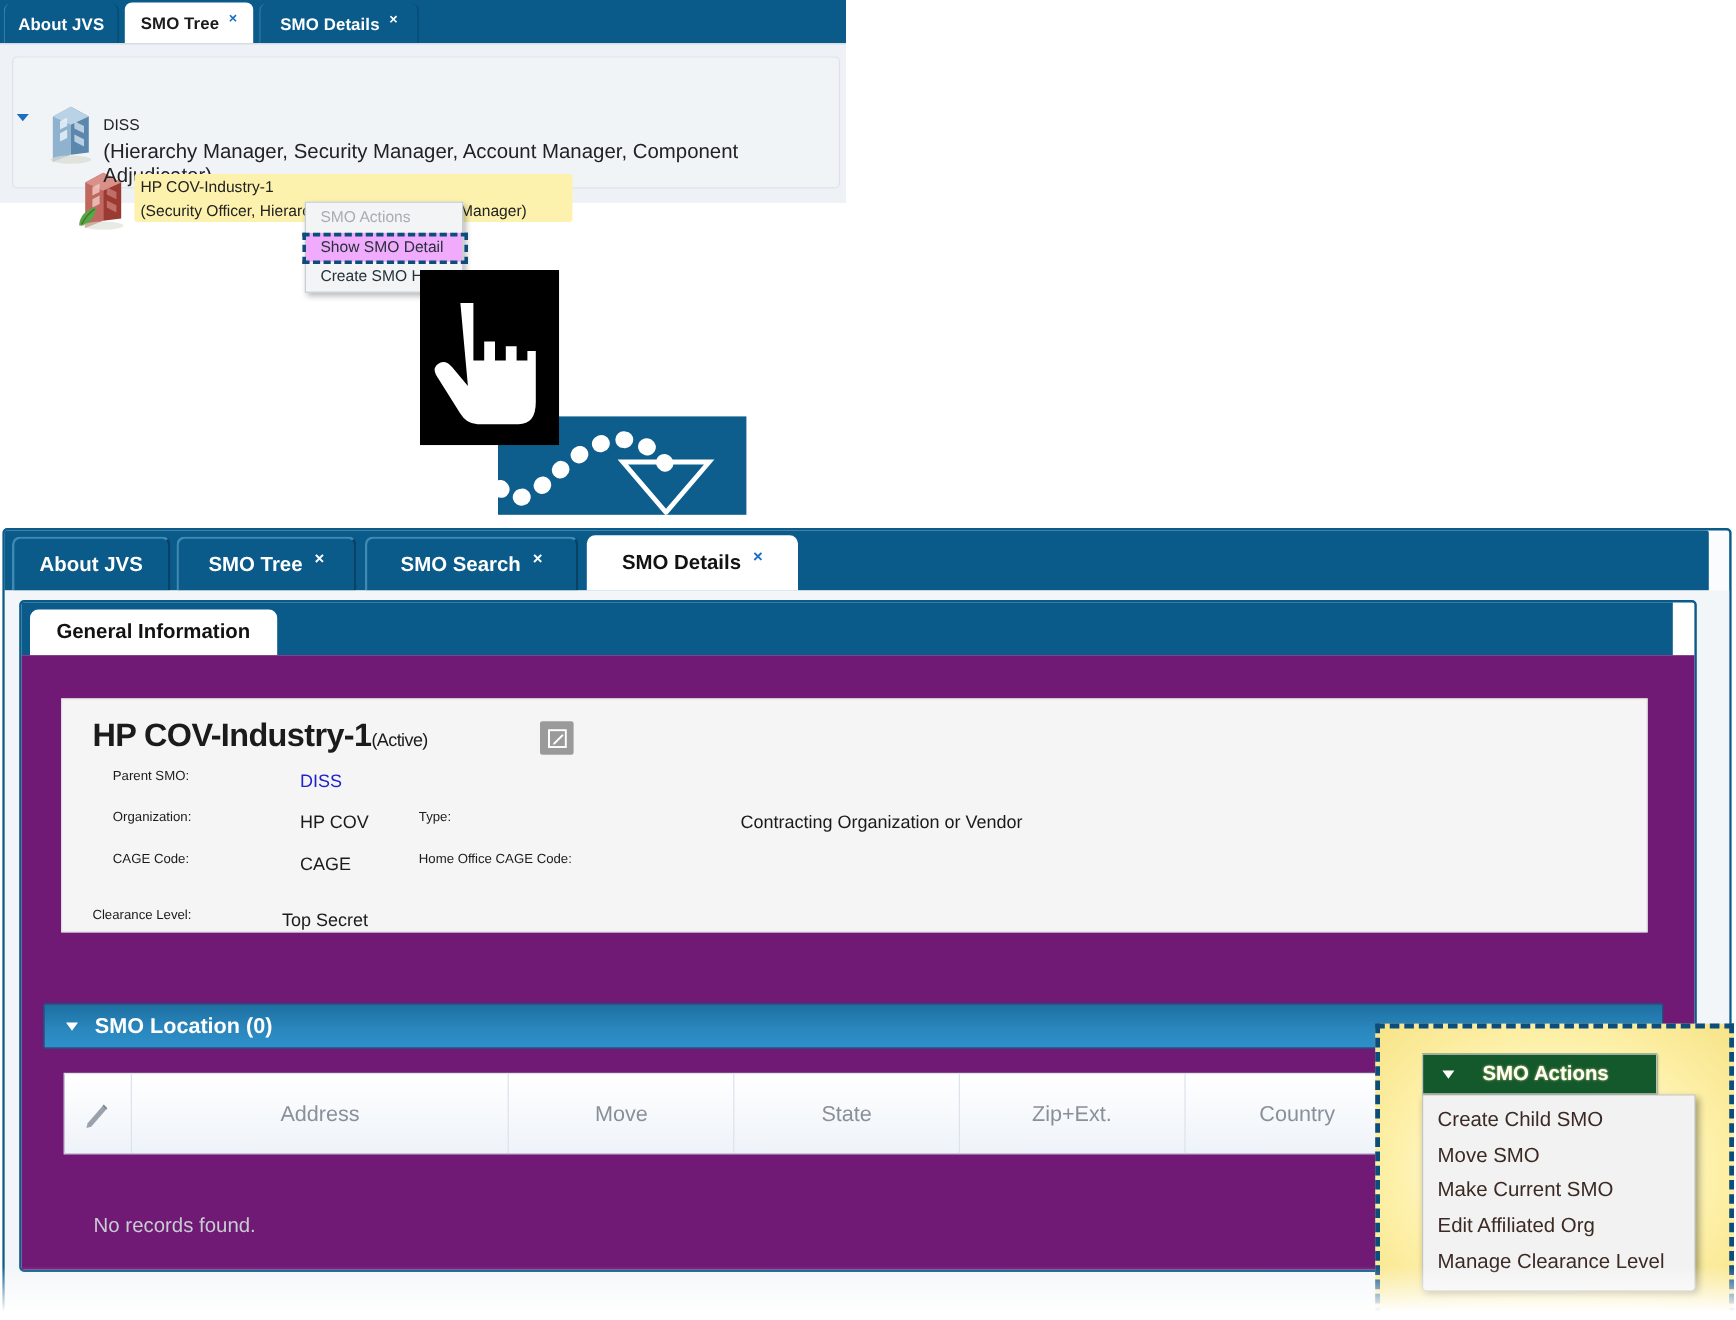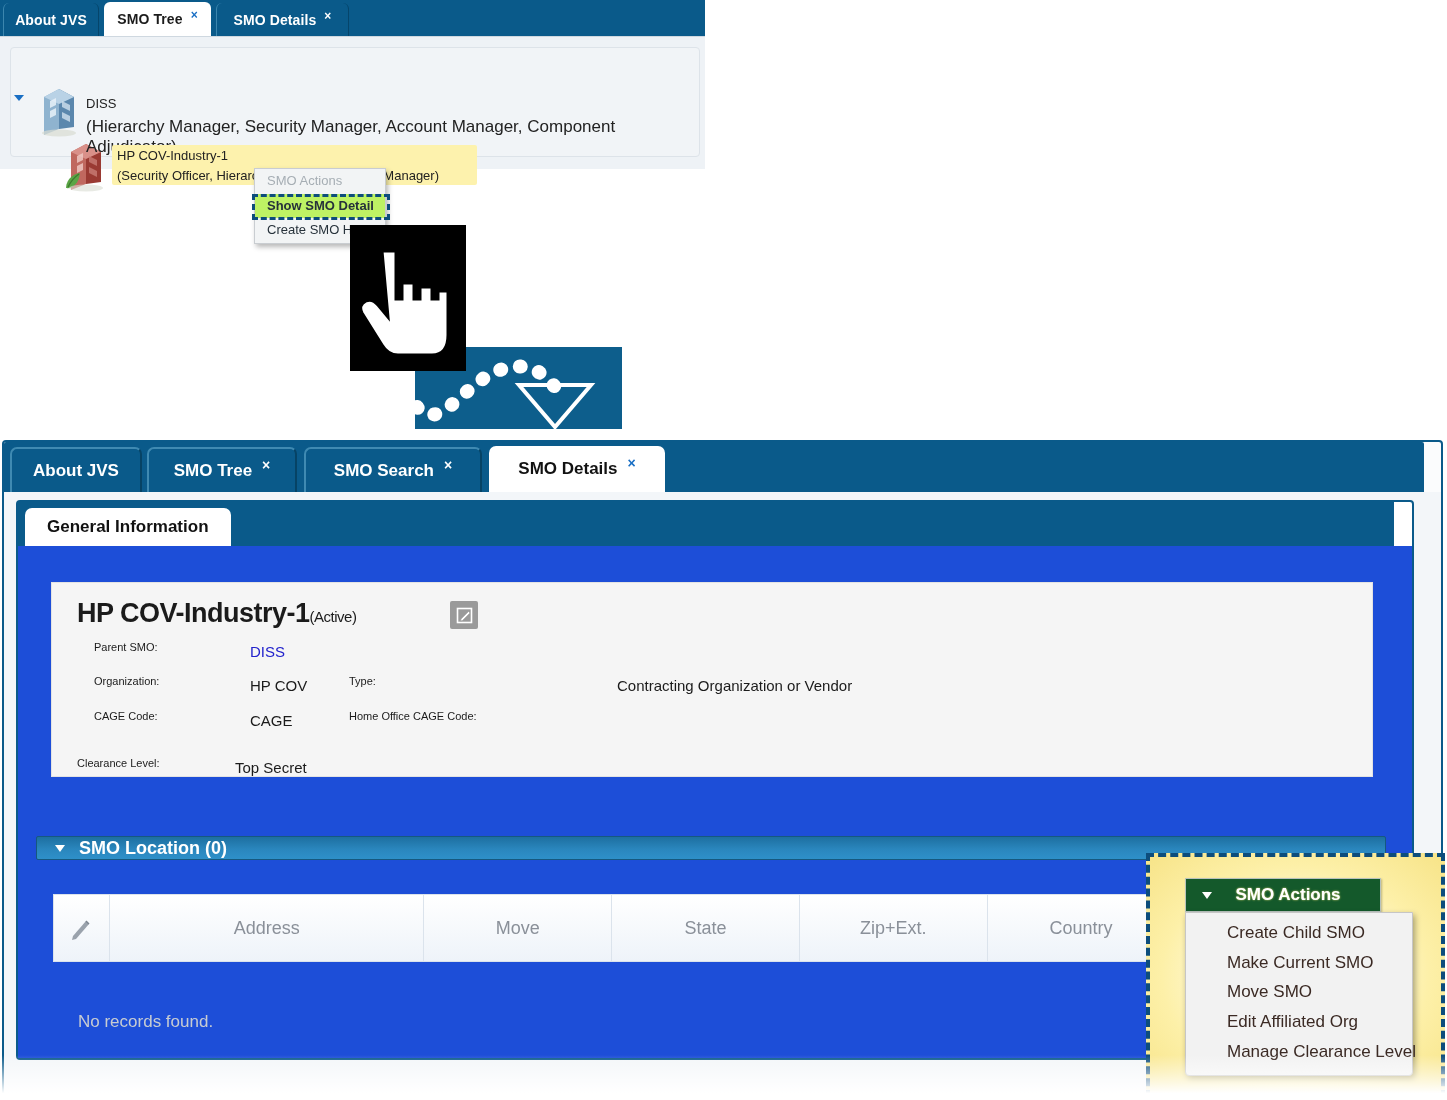--- a/index.html
+++ b/index.html
@@ -150,23 +150,22 @@
     z-index: 40;
   }
   .cm-item {
     padding: 4px 8px 5px 12px;
     color: #26313a;
     white-space: nowrap;
     line-height: 1.2;
   }
   .cm-item.disabled { color: #a6aeb4; }
   #cm-show-detail {
-    background: #bef264;
+    background: #f0abfc;
     position: relative;
-    font-weight: bold;
   }
   #cm-show-highlight {
     position: absolute;
     left: 252px; top: 194px;
     width: 138px; height: 26px;
     border: 3px dashed #0d4d7c;
     box-sizing: border-box;
     z-index: 45;
     pointer-events: none;
   }
@@ -285,21 +284,21 @@
     font-weight: bold;
     font-size: 17px;
     display: flex;
     align-items: center;
   }
   #gi-content {
     position: absolute;
     left: 0; top: 44px;
     width: 1394px;
     height: 512px;
-    background: #1d4ed8;
+    background: #701a75;
   }
 
   
   #details-box {
     position: absolute;
     left: 33px; top: 36px;
     width: 1322px;
     height: 195px;
     background: #f5f5f5;
     border: 1px solid #e3e3e3;
@@ -353,21 +352,21 @@
   #loc-section {
     position: absolute;
     left: 18px; top: 290px;
     width: 1350px;
     height: 220px;
   }
   #loc-header {
     position: absolute;
     left: 0; top: 0;
     width: 1350px;
-    height: 24px;
+    height: 38px;
     background: linear-gradient(to bottom, #1d6fa0 0%, #2a86bd 55%, #2e90c9 100%);
     border: 1px solid #16587f;
     box-sizing: border-box;
     border-radius: 2px;
     display: flex;
     align-items: center;
   }
   #loc-caret {
     margin-left: 18px;
     width: 0; height: 0;
@@ -463,21 +462,20 @@
     box-shadow: 2px 3px 6px rgba(0,0,0,.35);
     padding: 6px 0 8px 0;
     box-sizing: border-box;
   }
   .am-item {
     padding: 2px 10px 3px 12px;
     font-size: 17px;
     color: #3b2a24;
     white-space: nowrap;
     line-height: 1.45;
-    margin-left: 29px;
   }
 
   
   #bottom-fade {
     position: absolute;
     left: 0; top: 1055px;
     width: 1447px; height: 45px;
     background: linear-gradient(to bottom, rgba(255,255,255,0) 0%, #ffffff 85%);
     z-index: 70;
     pointer-events: none;
@@ -661,20 +659,20 @@
 <div id="actions-wrap">
   <div id="actions-glow"></div>
 
   <div id="actions-btn">
     <span id="actions-caret"></span>
     <span id="actions-btn-label">SMO Actions</span>
   </div>
 
   <div id="actions-menu">
     <div class="am-item">Create Child SMO</div>
+    <div class="am-item">Move SMO</div>
     <div class="am-item">Make Current SMO</div>
-    <div class="am-item">Move SMO</div>
     <div class="am-item">Edit Affiliated Org</div>
     <div class="am-item">Manage Clearance Level</div>
   </div>
 </div>
 
 <div id="bottom-fade"></div>
 
 </body></html>

